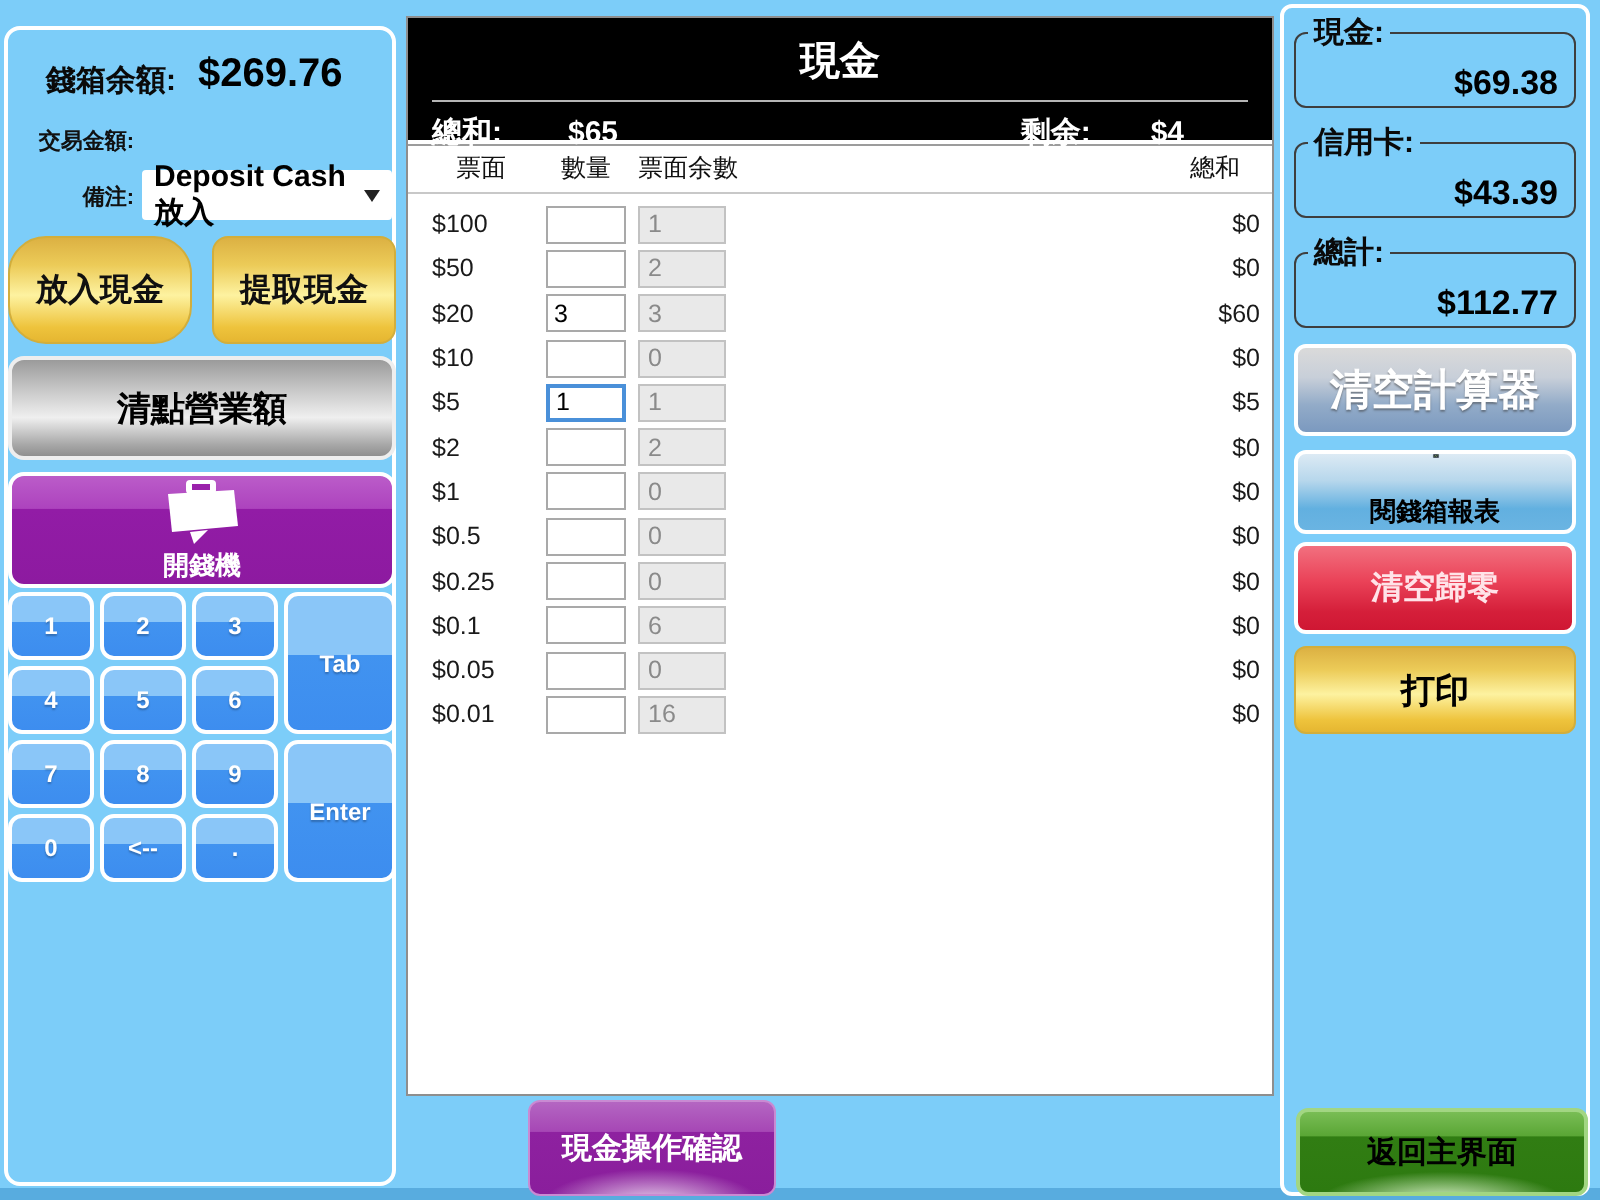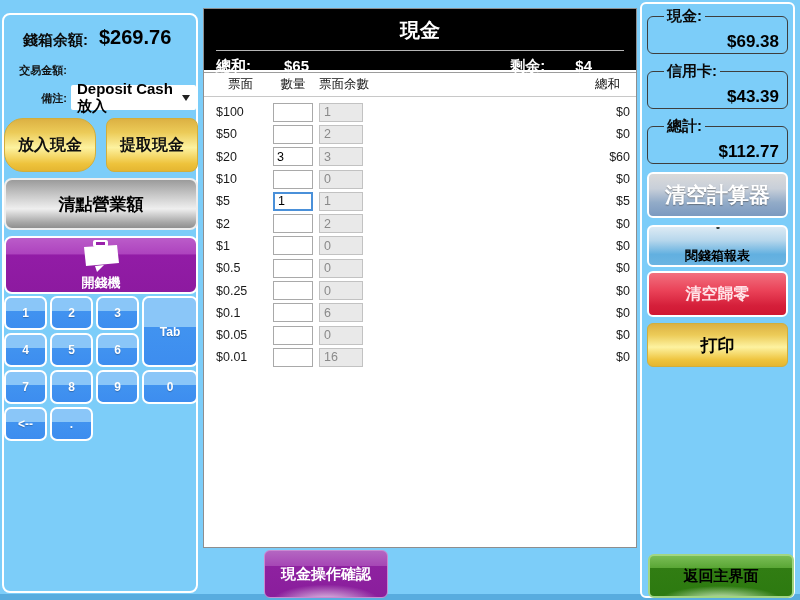--- a/index.html
+++ b/index.html
@@ -72,21 +72,21 @@
 
   .confirm-btn { position: absolute; left: 264px; top: 550px; width: 124px; height: 48px; z-index: 2;
     border: 1px solid #c98ad2; border-radius: 6px; color: #fff; font-size: 15px; font-weight: bold;
     background: radial-gradient(ellipse 75% 65% at 50% 112%, rgba(255,255,255,0.85), rgba(255,255,255,0) 60%),
       linear-gradient(180deg,#b466c2 0%,#a647b5 32%,#8e21a0 33%,#8a1e9c 100%); }
 
   
   .right-panel { position: absolute; left: 640px; top: 2px; width: 155px; height: 596px;
     border: 2px solid #fff; border-radius: 6px; background: #7CCDF9; z-index: 1; padding-top: 3px; }
   .right-panel fieldset { margin: 0 5px 8px; border: 1px solid #3e3e3e; border-radius: 6px; height: 47px; padding: 0 4px; }
-  .right-panel legend { font-size: 15px; font-weight: bold; padding: 0 3px; margin-left: 12px; color: #0a0a0a; }
+  .right-panel legend { font-size: 15px; font-weight: bold; padding: 0 3px; margin-left: 2px; color: #0a0a0a; }
   .fs-val { text-align: right; font-size: 17px; font-weight: bold; color: #000; padding: 6px 4px 0 0; }
   .rbtn { display: block; margin: 8px 5px 0; width: calc(100% - 10px); border-radius: 6px; border: 2px solid #fff; }
   .steel-btn { height: 46px; font-size: 21px; font-weight: bold; color: #fff; text-shadow: 0 1px 1px rgba(60,60,60,0.5);
     background: linear-gradient(180deg,#dadada 0%,#c8cfd9 35%,#92abc8 68%,#7b99bf 100%); }
   .blue-btn { height: 42px; margin-top: 7px; font-size: 13px; font-weight: bold; color: #000;
     display: flex; flex-direction: column; align-items: center; justify-content: center; gap: 18px;
     background: linear-gradient(180deg,#dceaf4 0%,#b7d7ec 35%,#62b0e0 72%,#6ab4e2 100%); }
   .red-btn { height: 46px; margin-top: 4px; font-size: 16px; font-weight: bold; color: #ffe3e8;
     background: linear-gradient(180deg,#f2707f 0%,#ea4258 42%,#d51f3a 78%,#cf1733 100%); }
   .gold-btn2 { height: 44px; margin-top: 6px; font-size: 17px; font-weight: bold; color: #000; border: 1px solid #d2ae3c;
@@ -136,20 +136,21 @@
         <button class="key">4</button>
         <button class="key">5</button>
         <button class="key">6</button>
         <button class="key">7</button>
         <button class="key">8</button>
         <button class="key">9</button>
         <button class="key">0</button>
         <button class="key">&lt;--</button>
         <button class="key">.</button>
         <button class="key key-tab">Tab</button>
+      <button class="key key-enter">Enter</button>
     </div>
   </aside>
 
   <section class="center-panel">
     <div class="black-header">
       <div class="bh-title">現金</div>
       <div class="bh-divider"></div>
       <div class="bh-totals">
         <span>總和:</span>
         <span class="bh-sum-val">$65</span>

